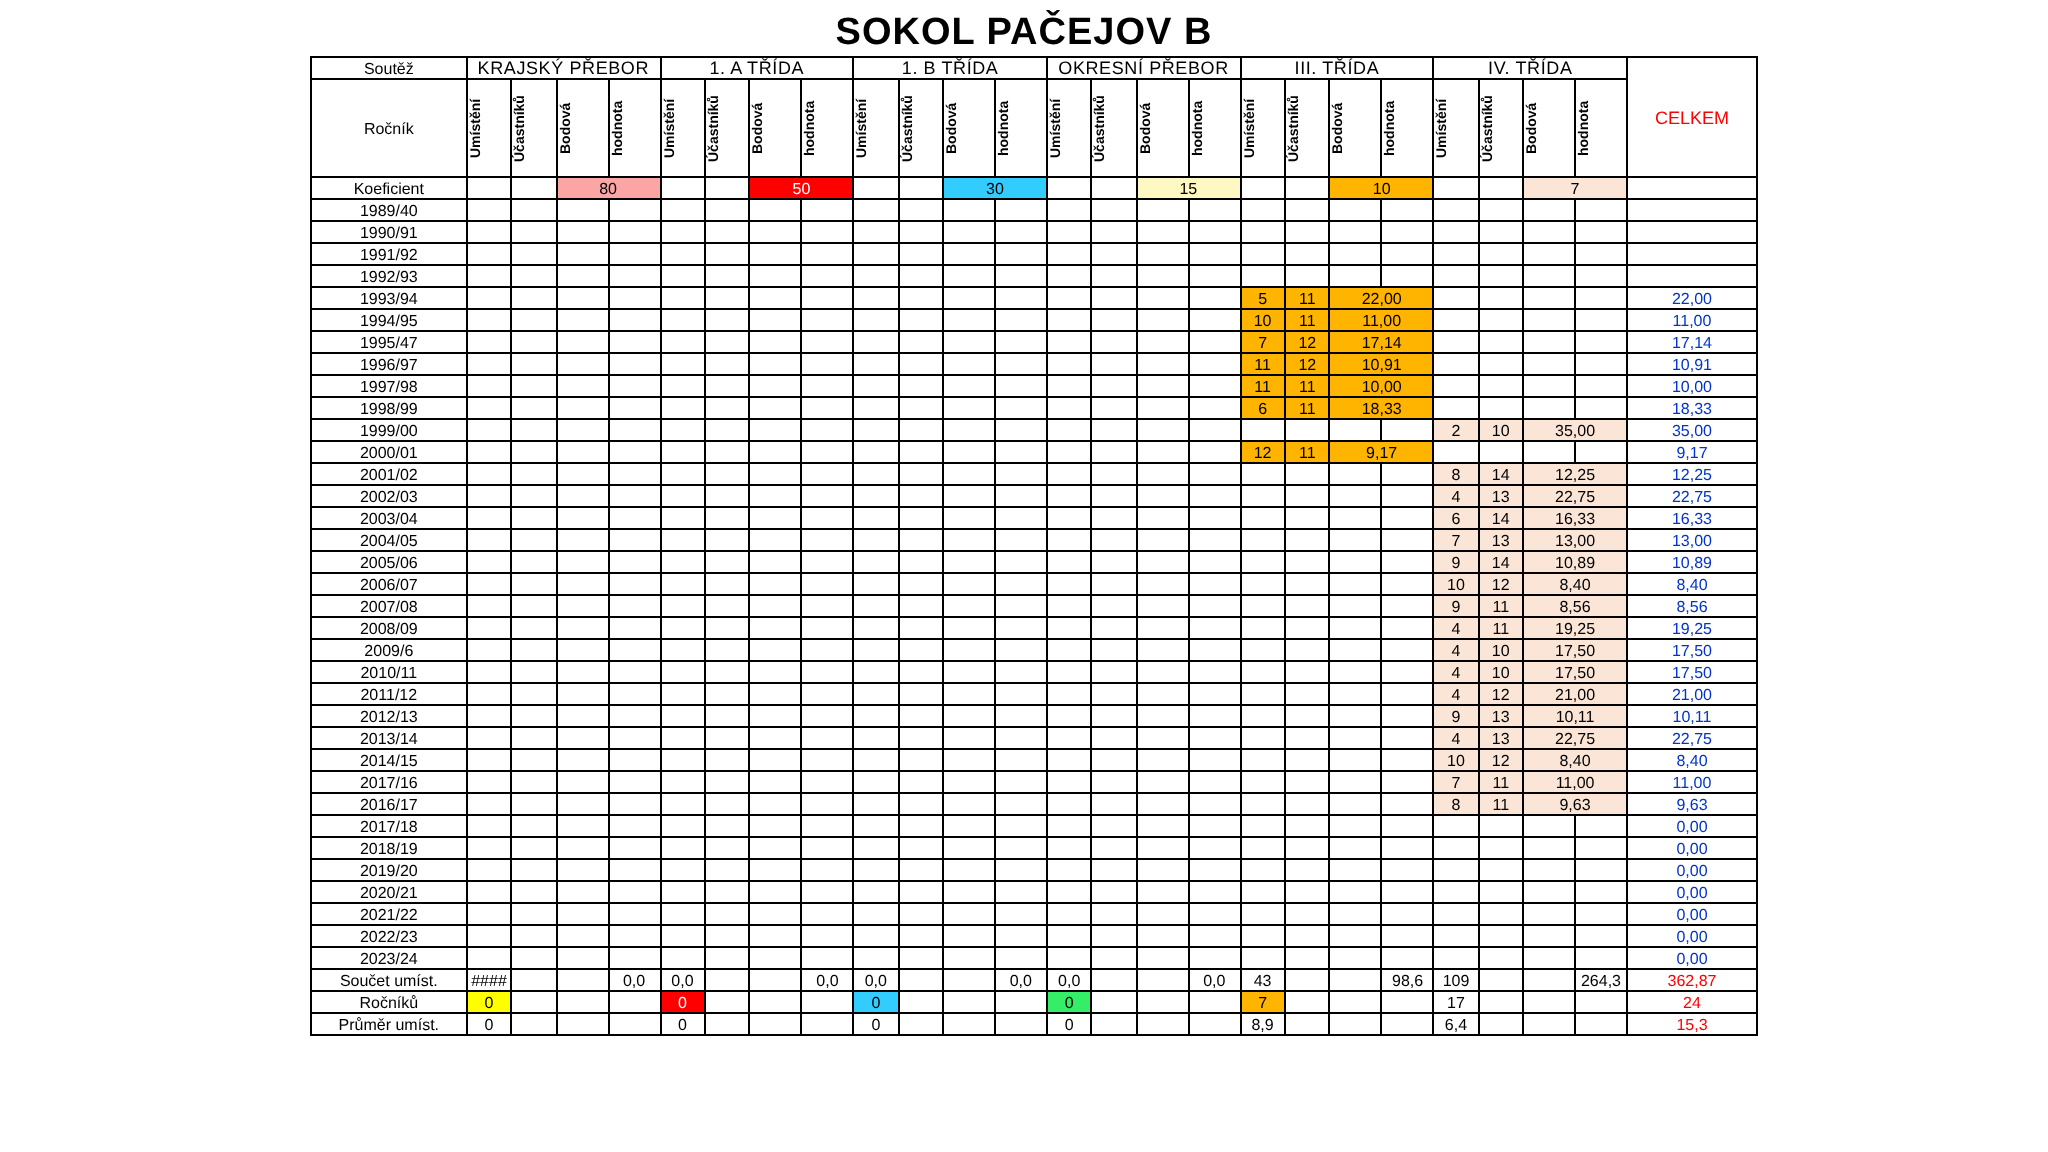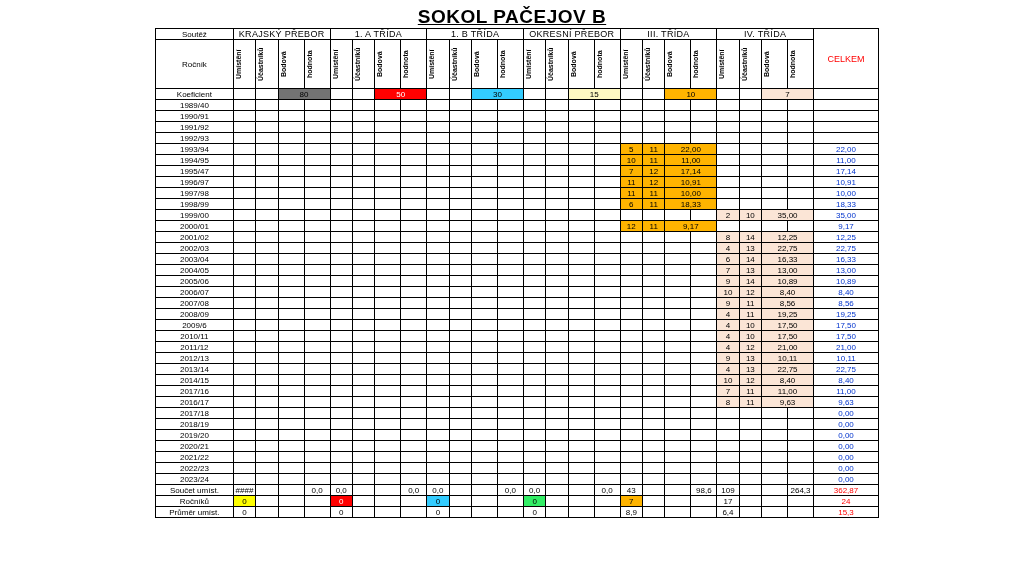--- a/index.html
+++ b/index.html
@@ -8,21 +8,20 @@
     font-family:"Liberation Sans", sans-serif;
     overflow:hidden;
   }
   #page-title{
     text-align:center;
     font-size:19px;
     font-weight:bold;
     letter-spacing:.5px;
     margin-top:6px;
     color:#000;
-    text-decoration:underline;
   }
   .sheet{
     position:absolute;
     left:155px; top:28px;
     width:724px;
   }
   table.grid{
     border-collapse:collapse;
     table-layout:fixed;
     width:724px;
@@ -52,21 +51,21 @@
     padding:0;
   }
   .rowhead{ text-align:left; padding-left:4px; font-weight:bold;}
   .year{ text-align:center; font-weight:bold; font-size:8px;}
   .num{ text-align:center;}
   .blue{ color:#0033cc;}
   .red{ color:#ff0000; font-weight:bold;}
   .bold{ font-weight:bold;}
   .celkem{ font-weight:bold; color:#ff0000; font-size:9px;}
   .thick{ border-top:2px solid #000;}
-  .k-yellow{ background:#737373; font-weight:bold;}
+  .k-yellow{ background:#fca5a5; font-weight:bold;}
   .k-red{ background:#ff0000; color:#ffffff; font-weight:bold;}
   .k-cyan{ background:#33ccff; font-weight:bold;}
   .k-green{ background:#fef9c3; font-weight:bold;}
   .k-orange{ background:#ffb400; font-weight:bold;}
   .k-peach{ background:#fbe5d6;}
   .f-orange{ background:#ffb400;}
   .f-peach{ background:#fbe5d6;}
   .f-yellow{ background:#ffff00;}
   .f-red{ background:#ff0000; color:#ffffff;}
   .f-cyan{ background:#33ccff;}

